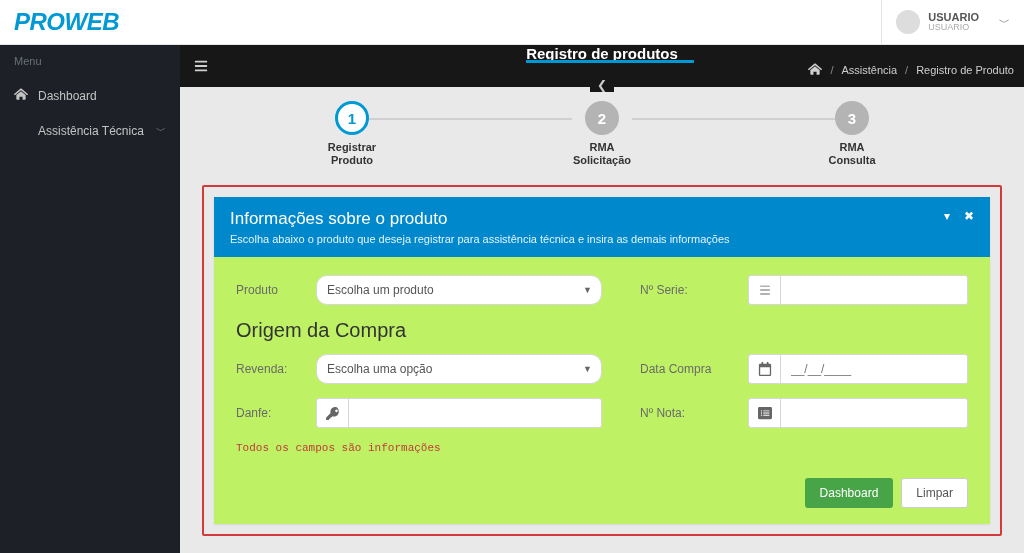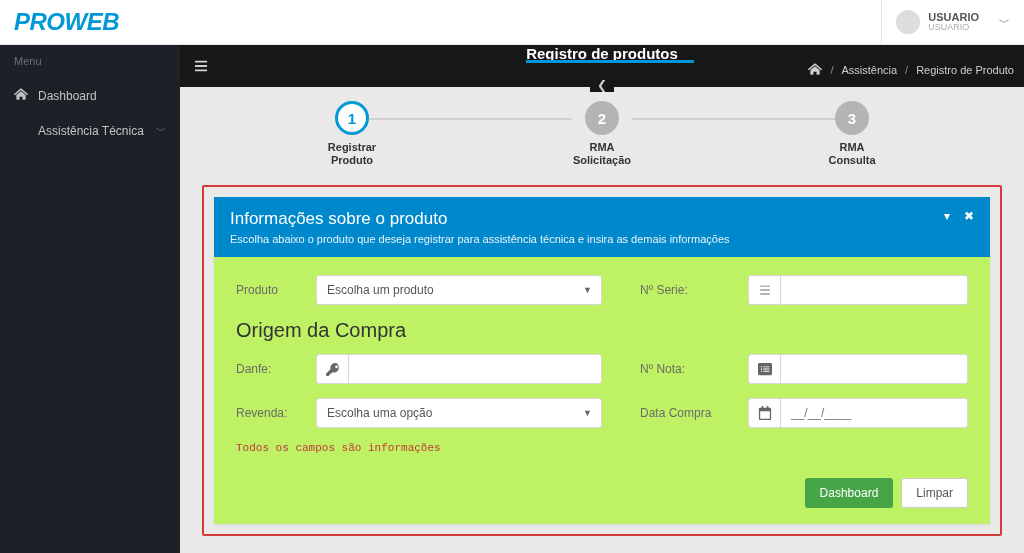--- a/index.html
+++ b/index.html
@@ -58,21 +58,21 @@
 .ph-tools { margin-left:auto; display:flex; gap:14px; font-size:12px; }
 .ph-tools span { cursor:pointer; }
 
 .panel-body { padding:18px 22px 14px 22px; }
 .form-row { display:flex; align-items:center; margin-bottom:14px; gap:14px; }
 .form-row .lbl { width:66px; font-size:12px; color:#6a6a6a; text-align:left; }
 .form-row .lbl.right { text-align:left; width:94px; }
 .input-grp { display:flex; flex:0 0 220px; }
 .grp-addon { width:32px; border:1px solid #d7d7d7; border-right:none; background:#fff; display:flex; align-items:center; justify-content:center; font-size:12px; color:#666; border-radius:3px 0 0 3px;}
 .ctrl { height:30px; border:1px solid #d7d7d7; border-radius:3px; padding:0 10px; font-size:12px; background:#fff; color:#555;}
-.ctrl.sel { width:100%; appearance:none; background:#fff; }
+.ctrl.sel { width:100%; appearance:none; background:#fff;border-radius:11px; }
 .select-wrap { position:relative; flex:0 0 286px;}
 .select-wrap:after{content:"▼"; font-size:9px; color:#666; position:absolute; right:10px; top:10px; pointer-events:none;}
 .ctrl.inp { flex:1; border-radius:0 3px 3px 0;}
 .gap { flex:1; }
 .section-title { font-size:20px; font-weight:400; color:#333; margin:6px 0 12px 0; }
 .req-msg { font-family: "Courier New", monospace; font-size:11px; color:#c23b3b; margin-top:4px; }
 .panel-foot { display:flex; justify-content:flex-end; gap:8px; padding: 10px 22px 16px 22px; }
 .btn { height:30px; padding:0 14px; border-radius:3px; font-size:12px; cursor:pointer; border:1px solid transparent; }
 .btn.primary { background:#47a447; color:#fff; }
 .btn.default { background:#fff; border-color:#ccc; color:#555; }
@@ -195,60 +195,60 @@
                       <path d="M80 96h352v32H80zM80 240h352v32H80zM80 384h352v32H80z"></path>
                     </svg>
                 </div>
                 <input class="ctrl inp" style="">
               </div>
             </div>
 
             <div class="section-title">Origem da Compra</div>
 
             <div class="form-row">
-              <div class="lbl">Danfe:</div>
-              <div class="input-grp" style="flex:0 0 286px;">
-                <div class="grp-addon">
-                  <svg class="ic" viewBox="0 0 512 512">
-                      <path d="M336 32c-97 0-176 79-176 176 0 18 3 36 8 52L16 412c-10 10-16 24-16 38v30c0 18 14 32 32 32h64c9 0 16-7 16-16v-32h32c9 0 16-7 16-16v-32h32c4 0 8-2 11-5l37-37c16 5 34 8 52 8 97 0 176-79 176-176S433 32 336 32zm48 96c27 0 48 21 48 48s-21 48-48 48-48-21-48-48 21-48 48-48z"></path>
-                    </svg>
-                </div>
-                <input class="ctrl inp" style="">
-              </div>
-              <div class="gap"></div>
-              <div class="lbl right">Nº Nota:</div>
-              <div class="input-grp">
-                <div class="grp-addon">
-                  <svg class="ic" viewBox="0 0 512 512">
-                      <path d="M464 32H48C22 32 0 54 0 80v352c0 26 22 48 48 48h416c26 0 48-22 48-48V80c0-26-22-48-48-48zM128 152c13 0 24 11 24 24s-11 24-24 24-24-11-24-24 11-24 24-24zm0 80c13 0 24 11 24 24s-11 24-24 24-24-11-24-24 11-24 24-24zm0 80c13 0 24 11 24 24s-11 24-24 24-24-11-24-24 11-24 24-24zm288 40H192v-32h224v32zm0-80H192v-32h224v32zm0-80H192v-32h224v32z"></path>
-                    </svg>
-                </div>
-                <input class="ctrl inp" style="">
-              </div>
-            </div>
-
-            <div class="form-row">
               <div class="lbl">Revenda:</div>
               <div class="select-wrap">
                 <select class="ctrl sel">
                   <option>Escolha uma opção</option>
                 </select>
               </div>
               <div class="gap"></div>
               <div class="lbl right">Data Compra</div>
               <div class="input-grp">
                 <div class="grp-addon">
                   <svg class="ic" viewBox="0 0 448 512">
                       <path d="M400 64h-48V16c0-9-7-16-16-16h-32c-9 0-16 7-16 16v48H160V16c0-9-7-16-16-16h-32c-9 0-16 7-16 16v48H48C22 64 0 86 0 112v352c0 26 22 48 48 48h352c26 0 48-22 48-48V112c0-26-22-48-48-48zm0 400H48V192h352v272z"></path>
                     </svg>
                 </div>
                 <input class="ctrl inp" style="color: rgb(187, 187, 187);" placeholder="__/__/____">
               </div>
             </div>
 
+            <div class="form-row">
+              <div class="lbl">Danfe:</div>
+              <div class="input-grp" style="flex:0 0 286px;">
+                <div class="grp-addon">
+                  <svg class="ic" viewBox="0 0 512 512">
+                      <path d="M336 32c-97 0-176 79-176 176 0 18 3 36 8 52L16 412c-10 10-16 24-16 38v30c0 18 14 32 32 32h64c9 0 16-7 16-16v-32h32c9 0 16-7 16-16v-32h32c4 0 8-2 11-5l37-37c16 5 34 8 52 8 97 0 176-79 176-176S433 32 336 32zm48 96c27 0 48 21 48 48s-21 48-48 48-48-21-48-48 21-48 48-48z"></path>
+                    </svg>
+                </div>
+                <input class="ctrl inp" style="">
+              </div>
+              <div class="gap"></div>
+              <div class="lbl right">Nº Nota:</div>
+              <div class="input-grp">
+                <div class="grp-addon">
+                  <svg class="ic" viewBox="0 0 512 512">
+                      <path d="M464 32H48C22 32 0 54 0 80v352c0 26 22 48 48 48h416c26 0 48-22 48-48V80c0-26-22-48-48-48zM128 152c13 0 24 11 24 24s-11 24-24 24-24-11-24-24 11-24 24-24zm0 80c13 0 24 11 24 24s-11 24-24 24-24-11-24-24 11-24 24-24zm0 80c13 0 24 11 24 24s-11 24-24 24-24-11-24-24 11-24 24-24zm288 40H192v-32h224v32zm0-80H192v-32h224v32zm0-80H192v-32h224v32z"></path>
+                    </svg>
+                </div>
+                <input class="ctrl inp" style="">
+              </div>
+            </div>
+
             <div class="req-msg">Todos os campos são informações</div>
           </div>
 
           <div class="panel-foot">
             <button class="btn primary">Dashboard</button>
             <button class="btn default">Limpar</button>
           </div>
         </div>
       </div>
     </div>

